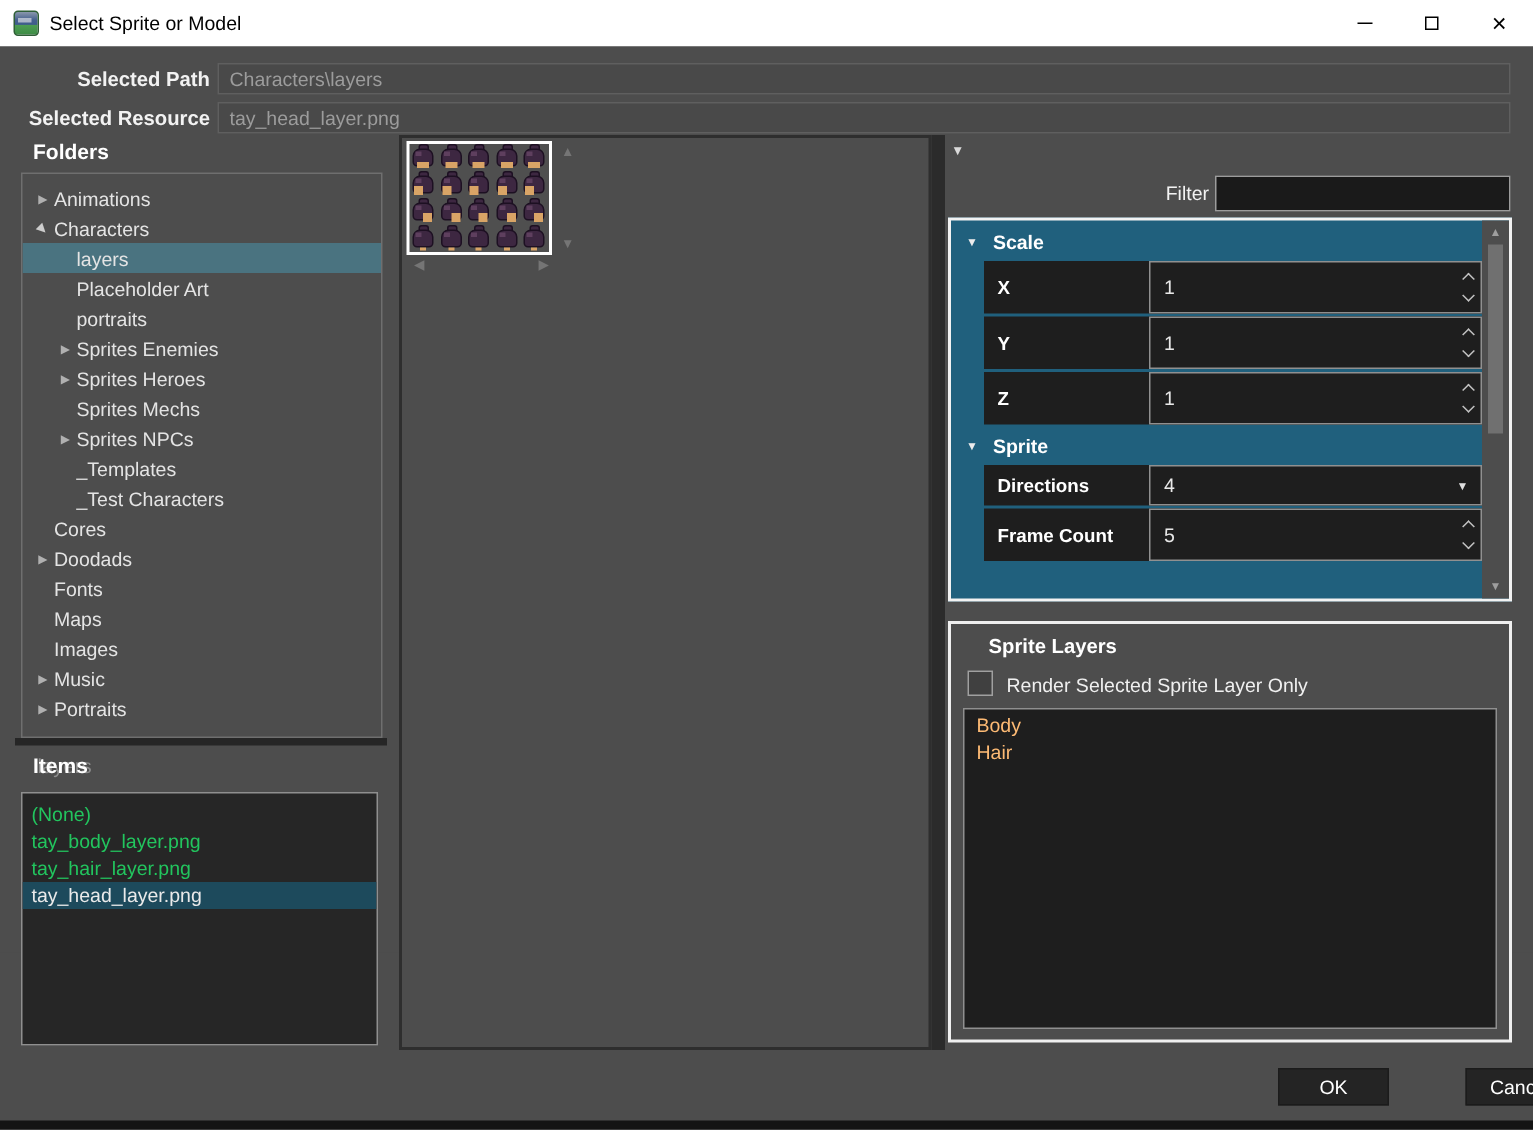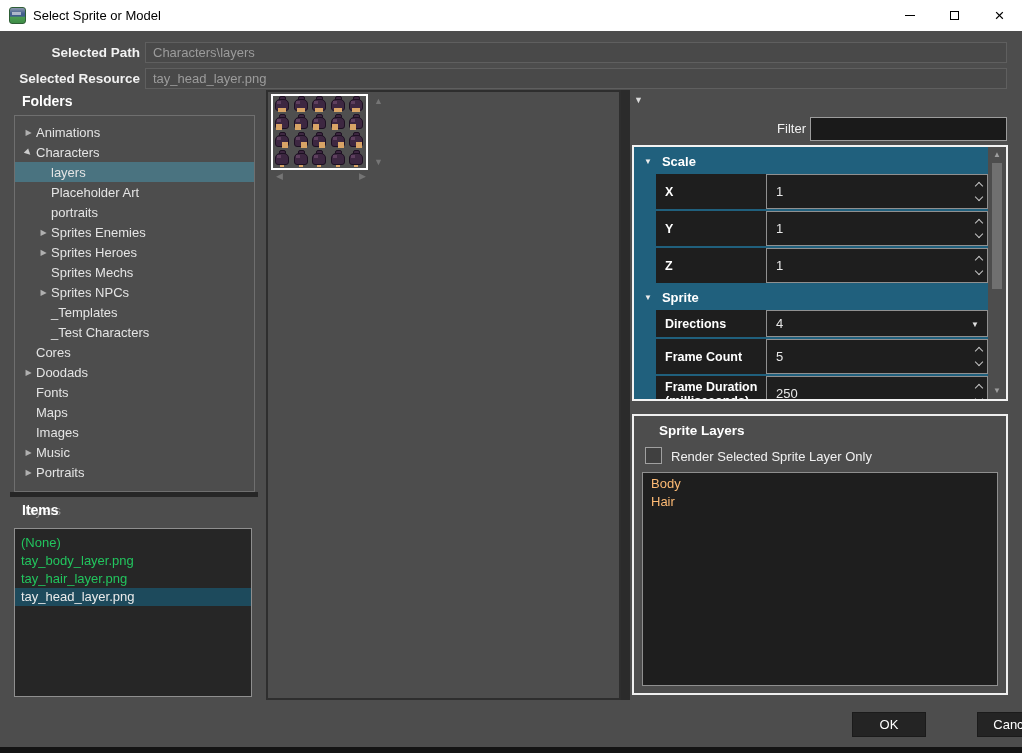--- a/index.html
+++ b/index.html
@@ -464,33 +464,20 @@
             <div>Frame Count</div>
           </div>
           <div class="pedit">
             <span class="pval">5</span>
             <span class="spin">
               <i class="chev up"></i>
               <i class="chev dn"></i>
             </span>
           </div>
         </div>
-        <div class="prow">
-          <div class="plabel">
-            <div>Frame Duration</div>
-            <div>(milliseconds)</div>
-          </div>
-          <div class="pedit">
-            <span class="pval">250</span>
-            <span class="spin">
-              <i class="chev up"></i>
-              <i class="chev dn"></i>
-            </span>
-          </div>
-        </div>
       </div>
     <div class="propscroll">
       <span class="ps up">▲</span>
       <div class="thumb"></div>
       <span class="ps dn">▼</span>
     </div>
   </div>
 
   <div class="layers-panel">
     <div class="lp-header">Sprite Layers</div>

